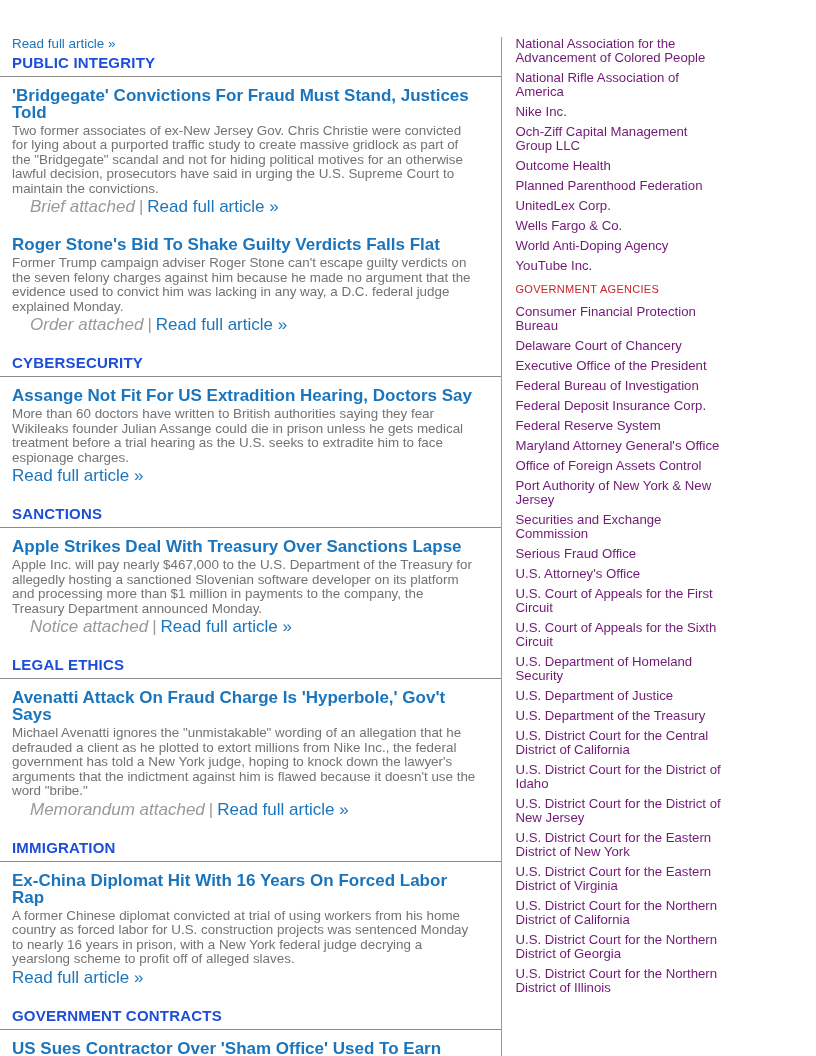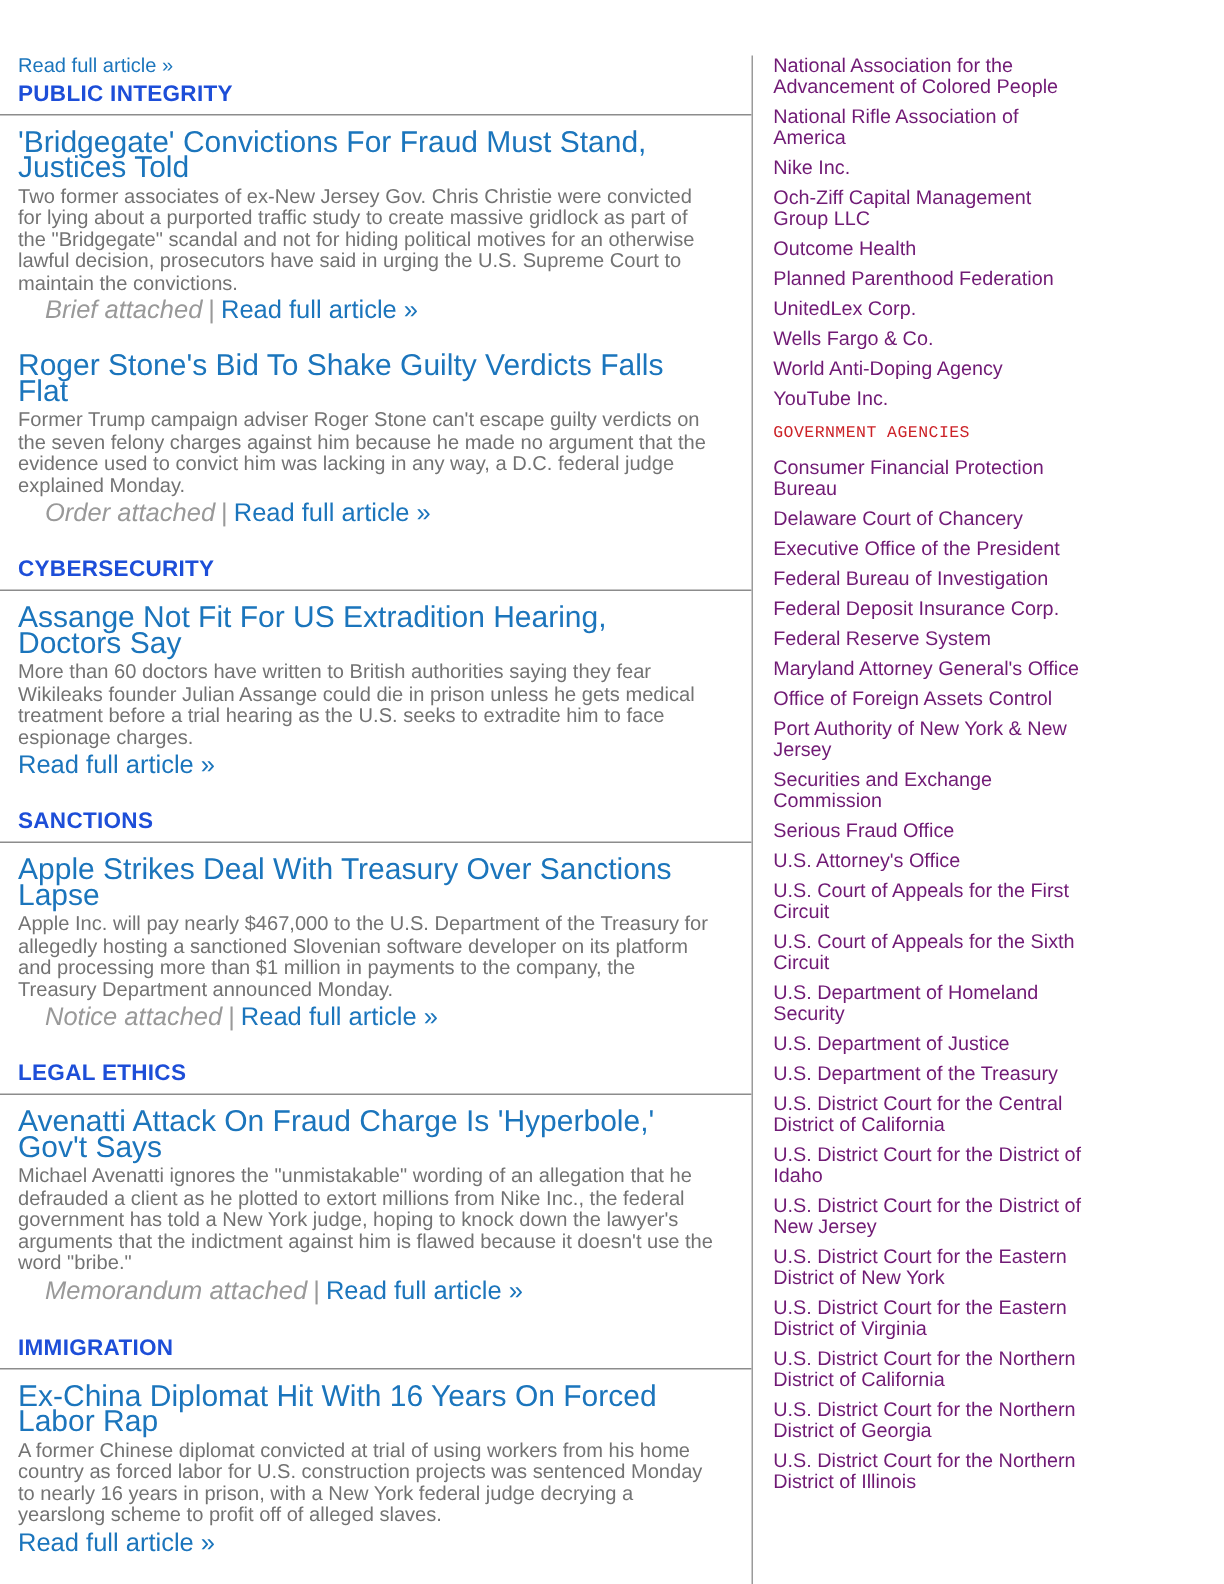--- a/index.html
+++ b/index.html
@@ -9,37 +9,37 @@
   .page{display:flex;width:816px;padding-top:37px;box-sizing:border-box;}
 
   
   .left{width:501px;box-sizing:border-box;flex:none;}
   .top-link{display:block;margin:0 0 2px 12px;font-size:13.4px;line-height:14.5px;
             color:#1b75bc;text-decoration:none;cursor:pointer;}
   .section-title{font-size:15px;line-height:18px;font-weight:700;color:#1d4ed8;
                  margin:22px 24px 4px 12px;letter-spacing:.2px;}
   .section-title.first{margin-top:0;}
   hr.rule{border:0;border-top:1.5px solid #8c8c8c;margin:0 0 0 0;width:501px;}
-  .headline{display:block;font-size:20px;line-height:17px;font-weight:400;color:#1b75bc;
+  .headline{display:block;font-size:17px;line-height:17px;font-weight:700;color:#1b75bc;
             margin:10px 12px 3px 12px;width:465px;text-decoration:none;cursor:pointer;}
   .body{font-size:13.4px;line-height:14.5px;color:#737373;margin:0 0 3px 12px;width:465px;}
   .meta{font-size:17px;line-height:15px;margin:1px 0 22px 12px;width:465px;}
   .meta.indent{margin-left:30px;width:447px;}
   .attach{color:#999999;font-style:italic;}
   .sep{color:#999999;padding:0 4px;}
   .readmore{color:#1b75bc;text-decoration:none;cursor:pointer;}
   .article.last .headline{margin-bottom:15px;}
 
   
   .right{width:277px;box-sizing:border-box;flex:none;border-left:1.5px solid #9a9a9a;
          padding-left:13.5px;}
   .side-link{display:block;width:212px;font-size:13.2px;line-height:14px;margin:0 0 6px 0;
              color:#701a75;text-decoration:none;cursor:pointer;}
   .side-title{font-size:11px;line-height:13px;color:#cc2127;margin:10px 0 9px 0;
-              letter-spacing:.3px;font-family:Liberation Mono, monospace;}
+              letter-spacing:.3px;}
 </style>
 </head>
 <body>
 
 <div class="page">
 
   <div class="left">
 
     <a class="top-link">Read full article »</a>
 

